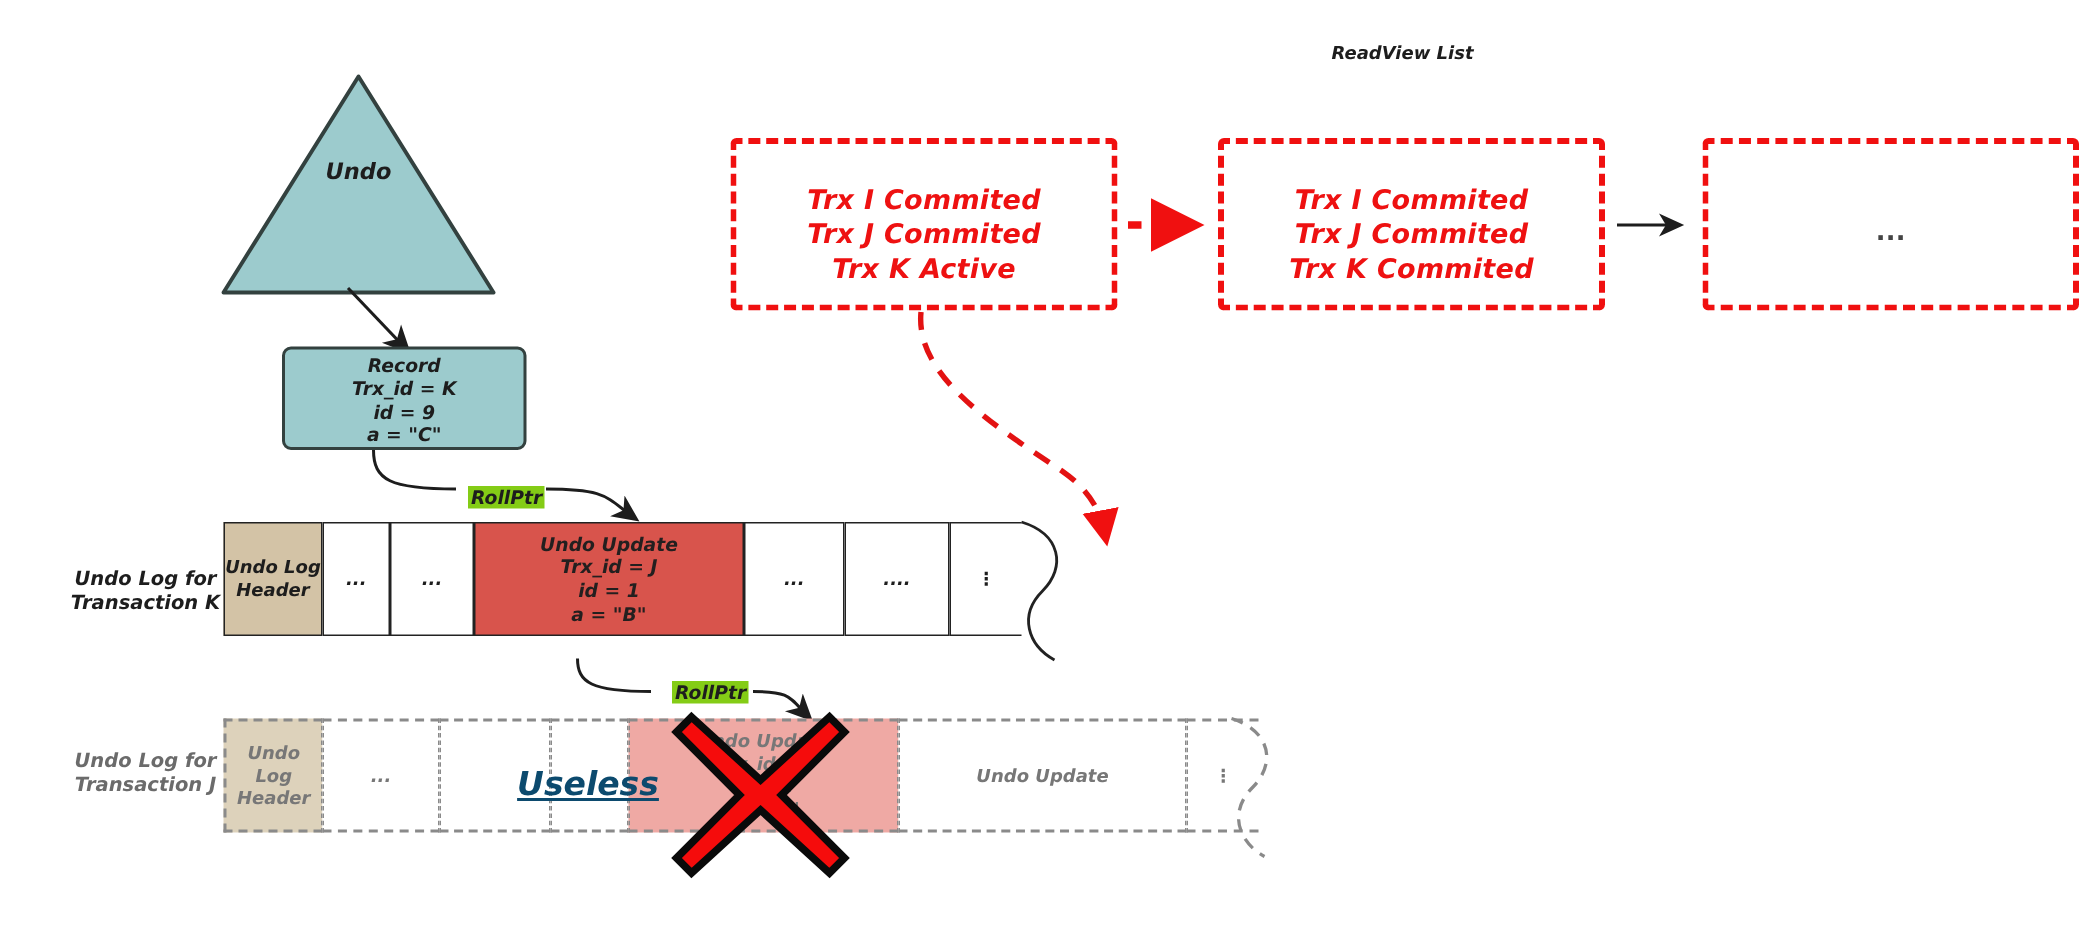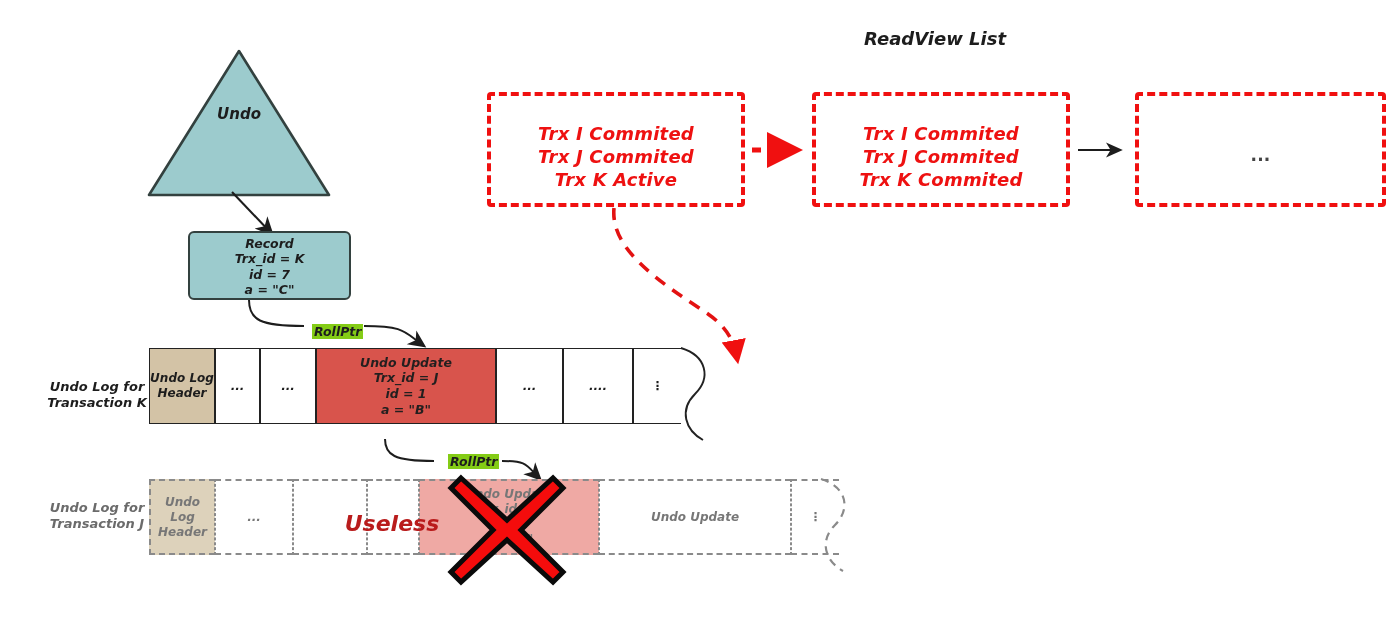--- a/index.html
+++ b/index.html
@@ -82,21 +82,21 @@
   #rv1 { left: 487px; top: 92px; width: 258px; height: 115px; }
   #rv1-text { left: 487px; top: 122px; width: 258px; }
   #rv2 { left: 812px; top: 92px; width: 258px; height: 115px; }
   #rv2-text { left: 812px; top: 122px; width: 258px; }
   #rv3 { left: 1135px; top: 92px; width: 251px; height: 115px; }
   #rv3-text { left: 1135px; top: 145px; width: 251px; font-size: 17px; color: #444; font-style: normal; font-weight: 700; }
 
   #readview-title {
     left: 790px; top: 28px;
     width: 290px;
-    font-size: 18px;
+    font-size: 12px;
   }
 
   
   .row-label {
     font-size: 13px;
     text-align: center;
   }
   #k-row-label { left: 32px; top: 379px; width: 130px; }
   #j-row-label { left: 32px; top: 500px; width: 130px; color: #6b6b6b; }
 
@@ -141,25 +141,26 @@
     font-size: 13px;
     letter-spacing: 0;
     line-height: 0.55;
   }
 
   
   #useless {
     left: 338px; top: 511px;
     width: 108px;
     font-size: 22px;
-    color: #b91c1c;
-    font-style: italic;
-    font-weight: 700;
-    text-align: center;
-    font-family: "DejaVu Sans", sans-serif;
+    color: #0c4a6e;
+    font-style: italic;
+    font-weight: 700;
+    text-align: center;
+    font-family: "DejaVu Sans", sans-serif;
+    text-decoration: underline;
   }
 
   
   #visible-note {
     left: 728px; top: 375px;
     width: 200px;
     font-size: 17px;
     text-align: left;
   }
 
@@ -202,21 +203,21 @@
       <marker id="ahead-red2" markerWidth="7.5" markerHeight="7.5" refX="5" refY="3.6" orient="auto" markerUnits="strokeWidth">
         <path d="M0,0.2 L6.8,3.6 L0,7 Z" fill="#f01010"></path>
       </marker>
     </defs>
     <path d="M2,2 L42,44" stroke="#1d1d1d" stroke-width="2.1" fill="none" marker-end="url(#ahead-blk2)"></path>
   </svg>
 
   <div id="record-box" class="abs"></div>
   <div id="record-text" class="abs lbl">Record
 Trx_id = K
-id = 7
+id = 9
 a = "C"</div>
 
   <svg class="abs" style="left:246px; top:298px;" width="220" height="56">
     <path d="M3,2 C3,22 14,28 58,28" stroke="#1d1d1d" stroke-width="2" fill="none"></path>
     <path d="M118,28 C160,28 158,34 178,48" stroke="#1d1d1d" stroke-width="2" fill="none" marker-end="url(#ahead-blk2)"></path>
   </svg>
   <div id="rollptr1" class="abs arrow-lbl">RollPtr</div>
 
   <svg class="abs" style="left:382px; top:437px;" width="200" height="50">
     <path d="M3,2 C3,18 12,24 52,24" stroke="#1d1d1d" stroke-width="2" fill="none"></path>

